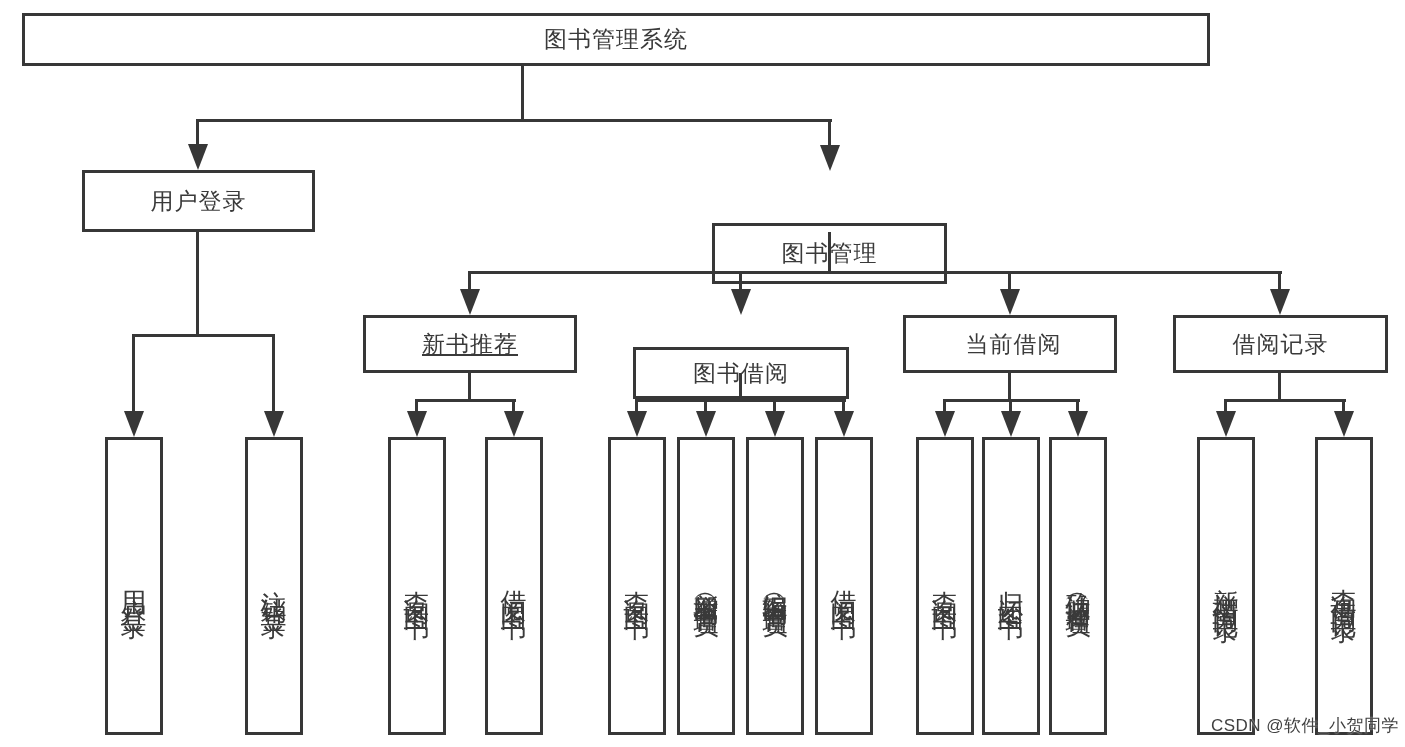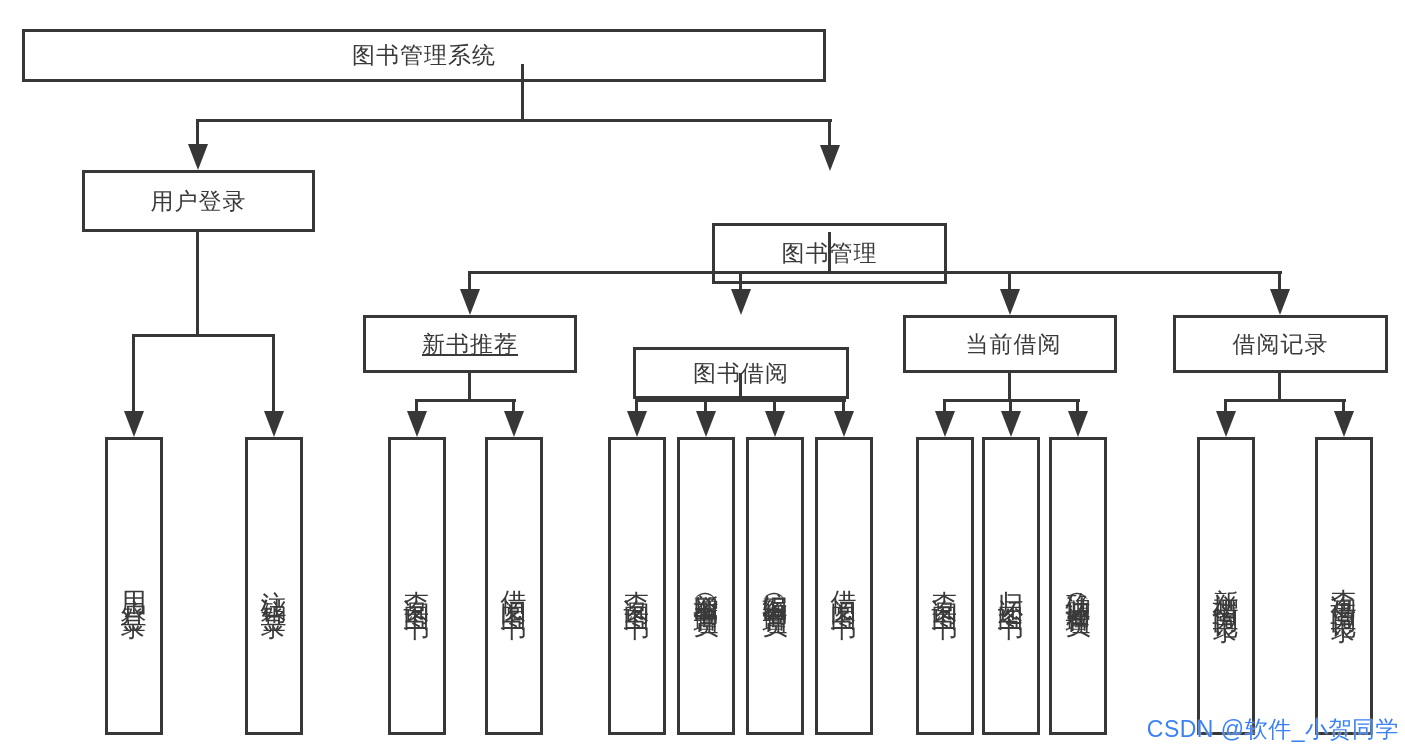--- a/index.html
+++ b/index.html
@@ -36,32 +36,32 @@
     position:absolute;
     width:0;height:0;
     border-left:10px solid transparent;
     border-right:10px solid transparent;
     border-top:26px solid #373737;
     transform:translateX(-50%);
   }
   .watermark{
     position:absolute;
     right:6px;top:714px;
-    font-size:23px;
-    color:#3b82f6;
+    font-size:17px;
+    color:#404040;
     letter-spacing:0.5px;
     text-shadow:0 0 2px #ffffff;
   }
 </style>
 </head>
 <body>
 
 <div class="canvas">
 
-  <div class="box hbox" style="left:22px;top:29px;width:804px;height:53px;">
+  <div class="box hbox" style="left:22px;top:13px;width:1188px;height:53px;">
     <span>图书管理系统</span>
   </div>
 
   <div class="vline" style="left:521px;top:64px;height:57px;"></div>
   <div class="hline" style="left:196px;top:119px;width:636px;"></div>
   <div class="vline" style="left:196px;top:119px;height:29px;"></div>
   <div class="arrow" style="left:198px;top:144px;"></div>
   <div class="vline" style="left:828px;top:119px;height:29px;"></div>
   <div class="arrow" style="left:830px;top:145px;"></div>
 

